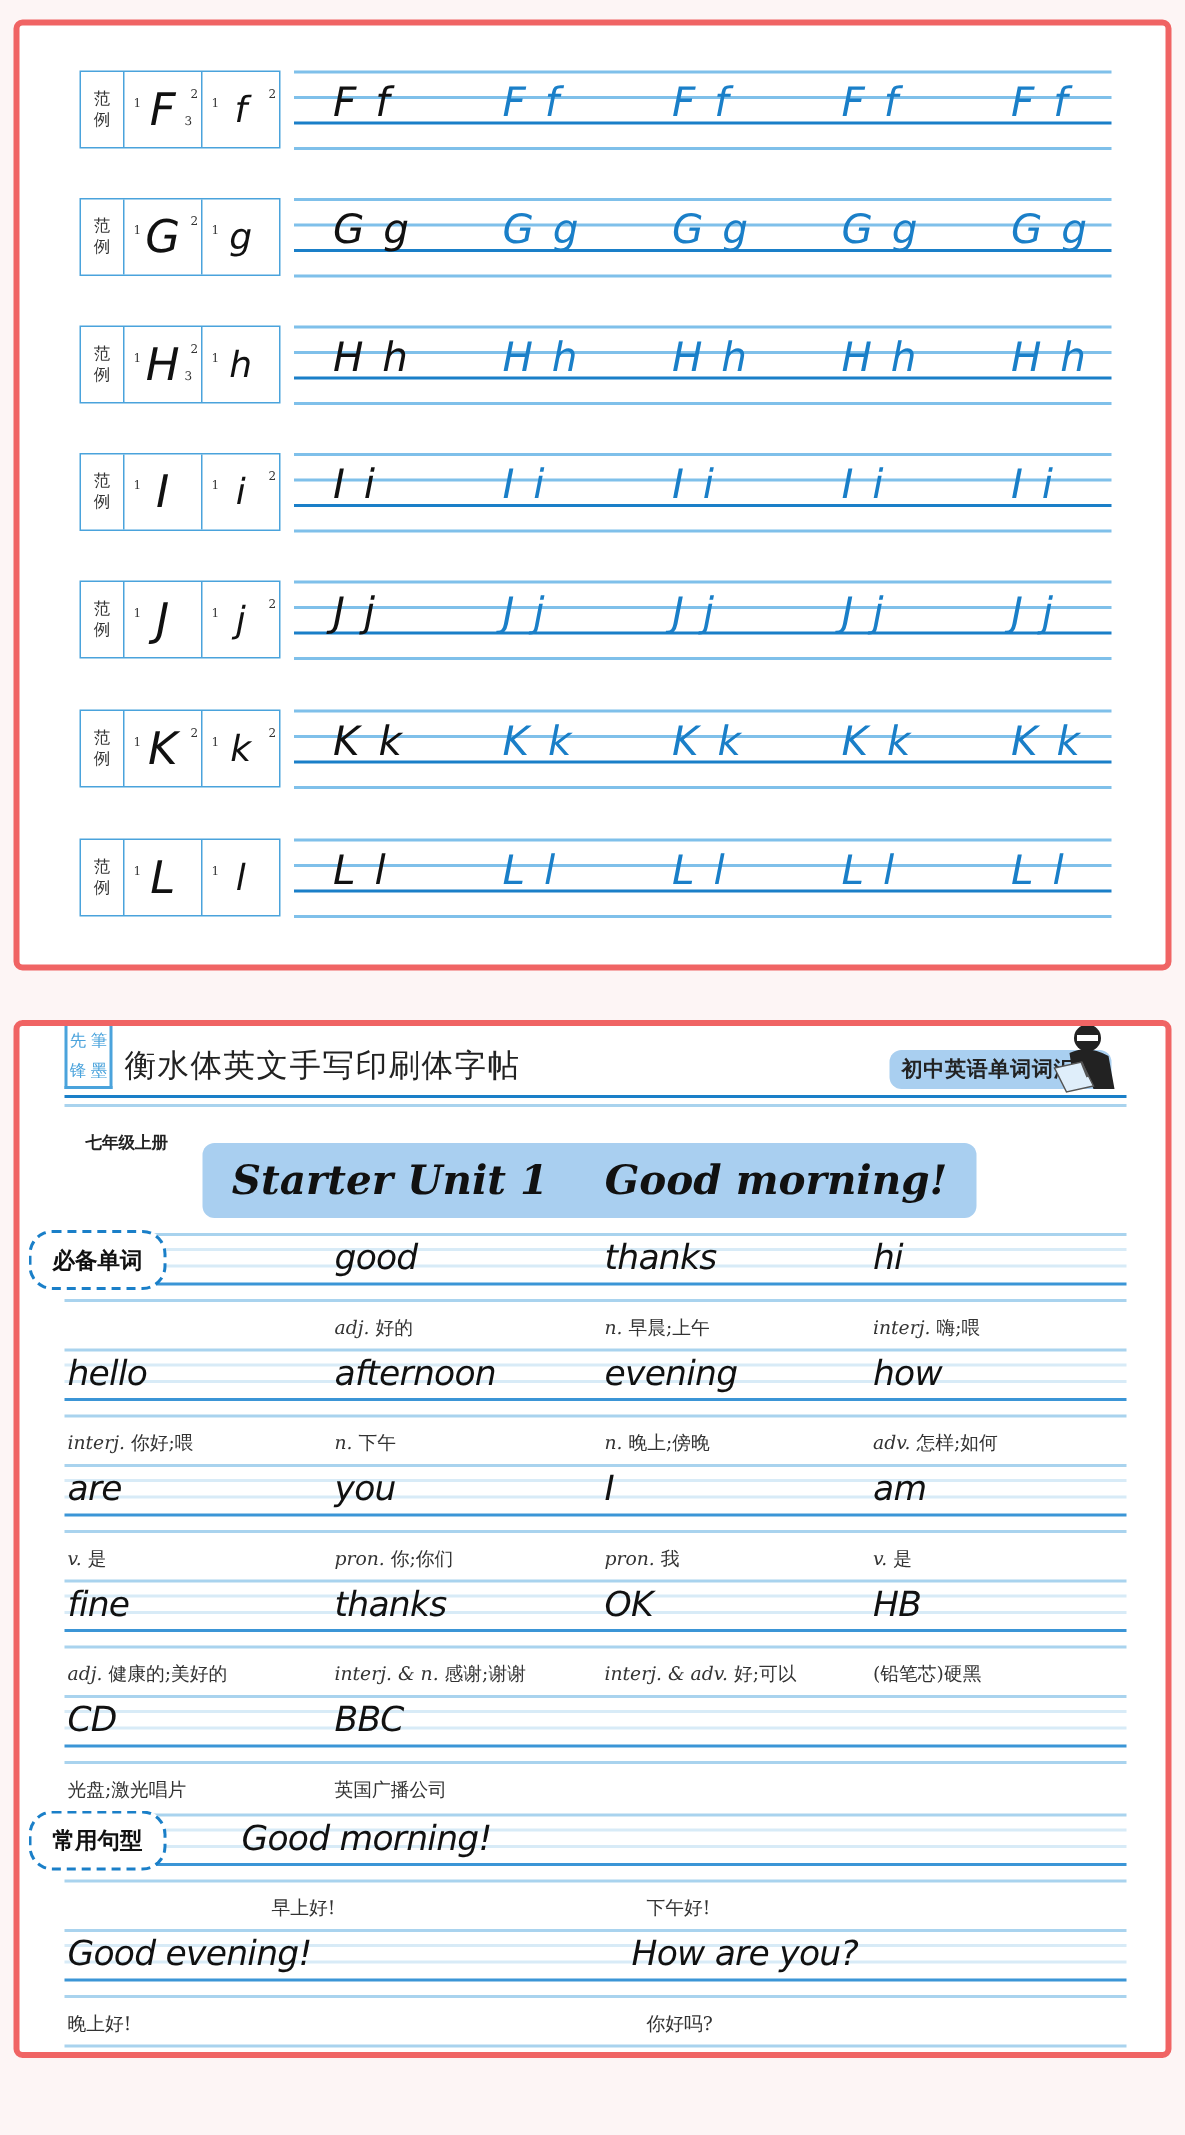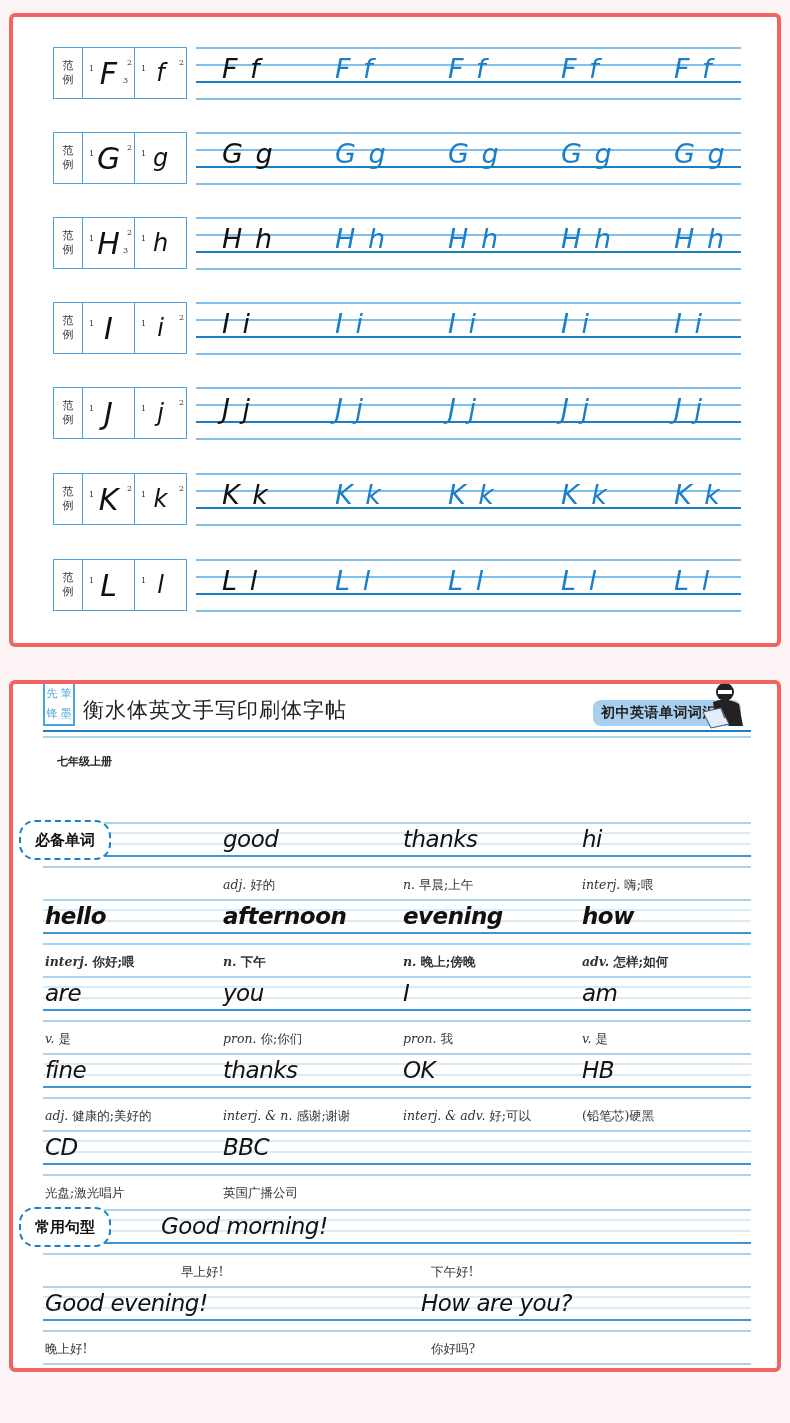--- a/index.html
+++ b/index.html
@@ -341,36 +341,39 @@
         <rect x="19" y="8" width="14" height="4" fill="#fff"></rect>
         <path d="M14 20 Q26 14 40 22 L44 44 L30 44 L24 30 L16 34 Z" fill="#222"></path>
         <path d="M4 30 L22 26 L30 42 L12 46 Z" fill="#dfeefa" stroke="#555" stroke-width="1"></path>
         <line x1="22" y1="26" x2="26" y2="36" stroke="#555" stroke-width="1.5"></line>
       </svg>
     </div>
   </div>
   <div class="header-under"></div>
 
   <div class="grade-label">七年级上册</div>
+  <div class="unit-banner">
+    <span class="unit-title">Starter Unit 1    Good morning!</span>
+  </div>
 
   <div id="vocab-rows">
       <div class="vrow" style="top: 138px; height: 77px;">
         <div class="guide " style="top: 0px;"></div>
         <div class="guide faint" style="top: 10px;"></div>
         <div class="guide faint" style="top: 21px;"></div>
         <div class="guide base" style="top: 33px;"></div>
         <div class="guide " style="top: 44px;"></div>
         <span class="word" style="left: 180px; top: 4px;">good</span>
         <span class="meaning" style="left: 180px; top: 55px;"><span class="pos">adj.</span><span> </span><span>好的</span></span>
         <span class="word" style="left: 360px; top: 4px;">thanks</span>
         <span class="meaning" style="left: 360px; top: 55px;"><span class="pos">n.</span><span> </span><span>早晨;上午</span></span>
         <span class="word" style="left: 539px; top: 4px;">hi</span>
         <span class="meaning" style="left: 539px; top: 55px;"><span class="pos">interj.</span><span> </span><span>嗨;喂</span></span>
       </div>
-      <div class="vrow" style="top: 215px; height: 77px; font-weight: bold;">
+      <div class="vrow" style="top: 215px; height: 77px;">
         <div class="guide " style="top: 0px;"></div>
         <div class="guide faint" style="top: 10px;"></div>
         <div class="guide faint" style="top: 21px;"></div>
         <div class="guide base" style="top: 33px;"></div>
         <div class="guide " style="top: 44px;"></div>
         <span class="word" style="left: 2px; top: 4px;">hello</span>
         <span class="meaning" style="left: 2px; top: 55px;"><span class="pos">interj.</span><span> </span><span>你好;喂</span></span>
         <span class="word" style="left: 180px; top: 4px;">afternoon</span>
         <span class="meaning" style="left: 180px; top: 55px;"><span class="pos">n.</span><span> </span><span>下午</span></span>
         <span class="word" style="left: 360px; top: 4px;">evening</span>

